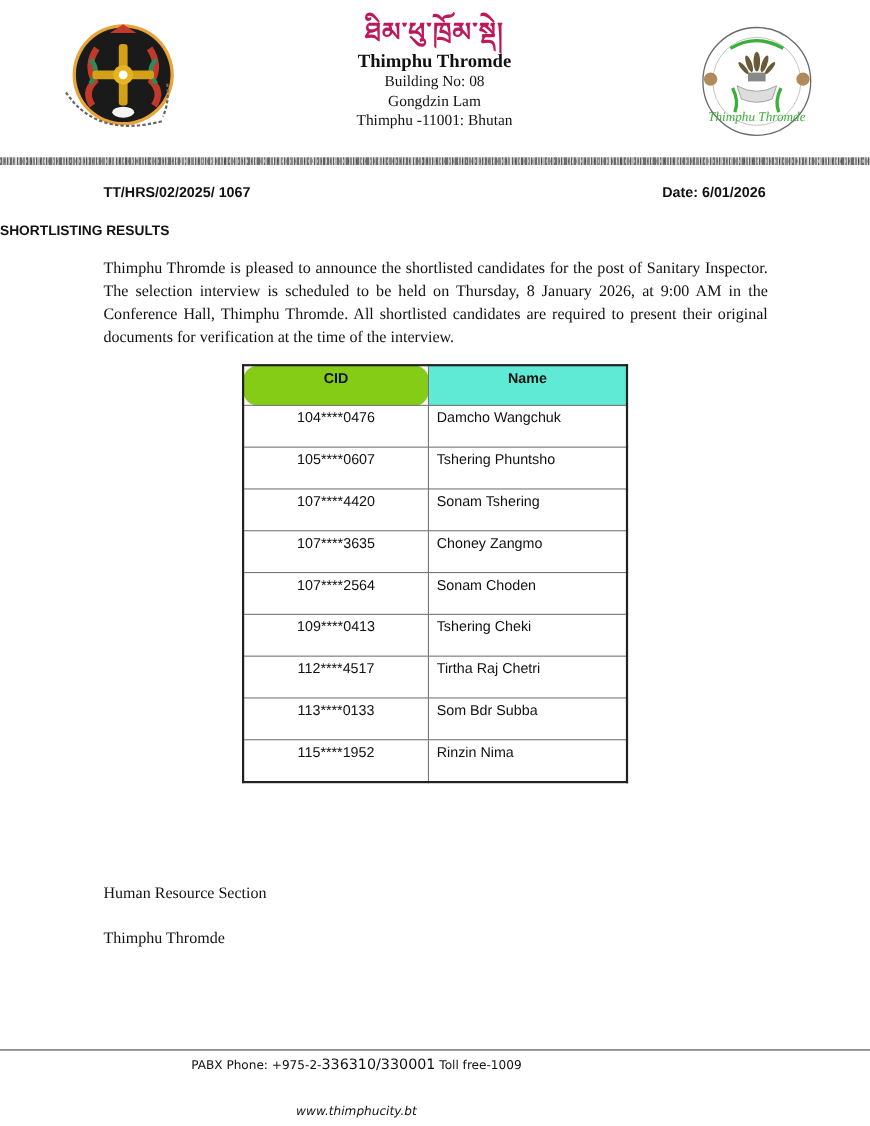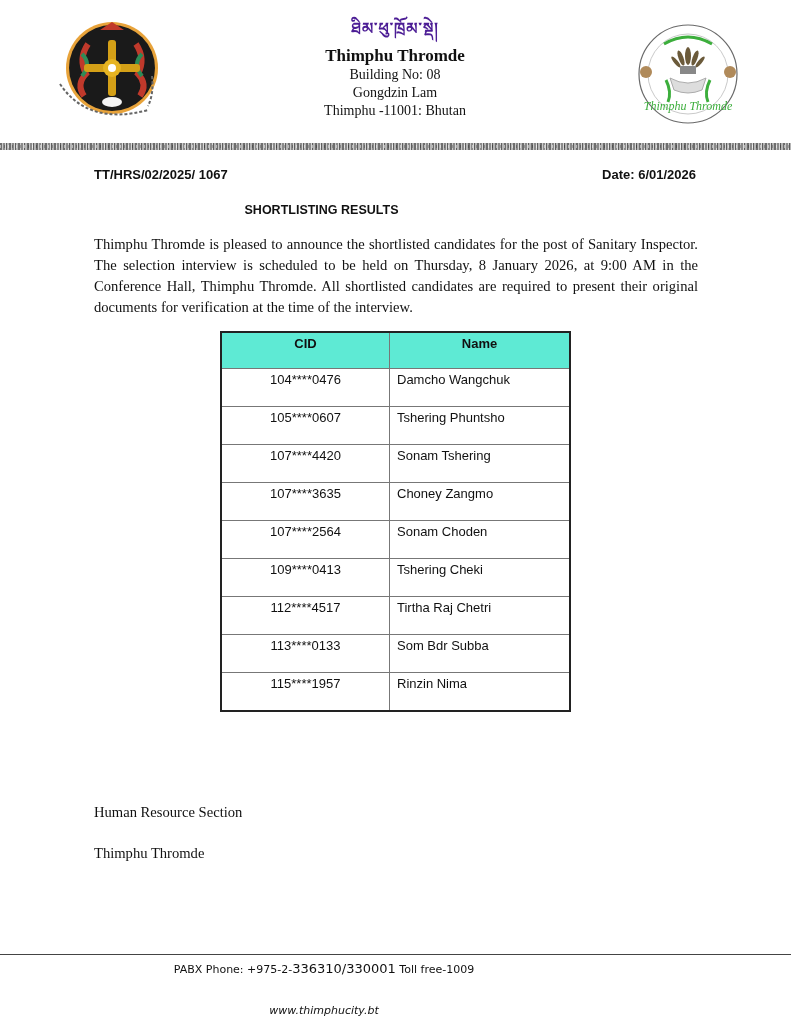--- a/index.html
+++ b/index.html
@@ -3,35 +3,35 @@
 <meta charset="utf-8">
 <style>
   html, body { margin: 0; padding: 0; background: #ffffff; }
   body { width: 791px; height: 1024px; position: relative; overflow: hidden; font-family: "Liberation Serif", serif; color: #111; }
   .abs { position: absolute; }
 
   
   .emblem-left { left: 48px; top: 14px; width: 118px; height: 118px; }
   .emblem-right { left: 632px; top: 22px; width: 112px; height: 106px; }
   .header-center { left: 280px; top: 14px; width: 230px; text-align: center; }
-  .tibetan { font-family: "DejaVu Sans", sans-serif; font-size: 16px; line-height: 30px; font-weight: bold; color: #4c1d95; letter-spacing: 1px; }
+  .tibetan { font-family: "DejaVu Sans", sans-serif; font-size: 24px; line-height: 30px; font-weight: bold; color: #be185d; letter-spacing: 1px; }
   .org-name { font-family: "Liberation Serif", serif; font-weight: bold; font-size: 17px; line-height: 20px; margin-top: 2px; }
   .addr { font-family: "Liberation Serif", serif; font-size: 14px; line-height: 18px; }
 
   .pattern-bar { left: 0; top: 143px; width: 791px; height: 7px;
     background: repeating-linear-gradient(90deg, #6e6e6e 0 2px, #c9c9c9 2px 3px, #8a8a8a 3px 5px, #d8d8d8 5px 6px, #5e5e5e 6px 7px, #b5b5b5 7px 9px);
   }
   .pattern-bar::after { content: ""; position: absolute; left: 0; right: 0; top: 2px; height: 3px;
     background: repeating-linear-gradient(90deg, rgba(255,255,255,0.5) 0 1px, transparent 1px 4px, rgba(0,0,0,0.25) 4px 5px, transparent 5px 8px); }
 
   
   .sans { font-family: Liberation Sans, sans-serif; }
   .ref { left: 94px; top: 167px; font-size: 13px; font-weight: bold; }
   .date { right: 95px; top: 167px; font-size: 13px; font-weight: bold; }
-  .title { left: 0; width: 643px; top: 203px; text-align: center; font-size: 12.5px; font-weight: bold; }
+  .title { left: 0; width: 643px; top: 203px; font-size: 12.5px; font-weight: bold; }
 
   .body-text { left: 94px; top: 234px; width: 604px; font-size: 14.6px; line-height: 21px; text-align: justify; font-family: "Liberation Serif", serif; }
 
   
   table.results { position: absolute; left: 220px; top: 331px; width: 351px; border-collapse: collapse; font-family: "Liberation Sans", sans-serif; font-size: 13px; }
   table.results td, table.results th { border: 1px solid #777; height: 34px; padding: 0; vertical-align: top; }
   table.results { border: 2px solid #222; }
   table.results th { background: #96f5b4; font-weight: bold; text-align: center; padding-top: 3px; height: 32px; }
   table.results th.cid, table.results td.cid { width: 167px; }
   table.results td.cid { text-align: center; padding-top: 3px; }
@@ -103,21 +103,21 @@
 <div class="abs ref sans">TT/HRS/02/2025/ 1067</div>
 <div class="abs date sans">Date: 6/01/2026</div>
 
 <div class="abs title sans">SHORTLISTING RESULTS</div>
 
 <div class="abs body-text">Thimphu Thromde is pleased to announce the shortlisted candidates for the post of Sanitary Inspector. The selection interview is scheduled to be held on Thursday, 8 January 2026, at 9:00 AM in the Conference Hall, Thimphu Thromde. All shortlisted candidates are required to present their original documents for verification at the time of the interview.</div>
 
 <table class="results">
   <thead>
     <tr>
-      <th class="cid" style="background: #5eead4;">CID</th>
+      <th class="cid" style="background: #84cc16; border-radius: 14px;">CID</th>
       <th class="name-h" style="background: #5eead4;">Name</th>
     </tr>
   </thead>
   <tbody>
     <tr>
         <td class="cid">104****0476</td>
         <td class="name">Damcho Wangchuk</td>
       </tr>
     <tr>
         <td class="cid">105****0607</td>
@@ -141,21 +141,21 @@
       </tr>
     <tr>
         <td class="cid">112****4517</td>
         <td class="name">Tirtha Raj Chetri</td>
       </tr>
     <tr>
         <td class="cid">113****0133</td>
         <td class="name">Som Bdr Subba</td>
       </tr>
     <tr>
-        <td class="cid">115****1957</td>
+        <td class="cid">115****1952</td>
         <td class="name">Rinzin Nima</td>
       </tr>
   </tbody>
 </table>
 
 <div class="abs sig1">Human Resource Section</div>
 <div class="abs sig2">Thimphu Thromde</div>
 
 <div class="abs footer-line"></div>
 <div class="abs footer phone">

